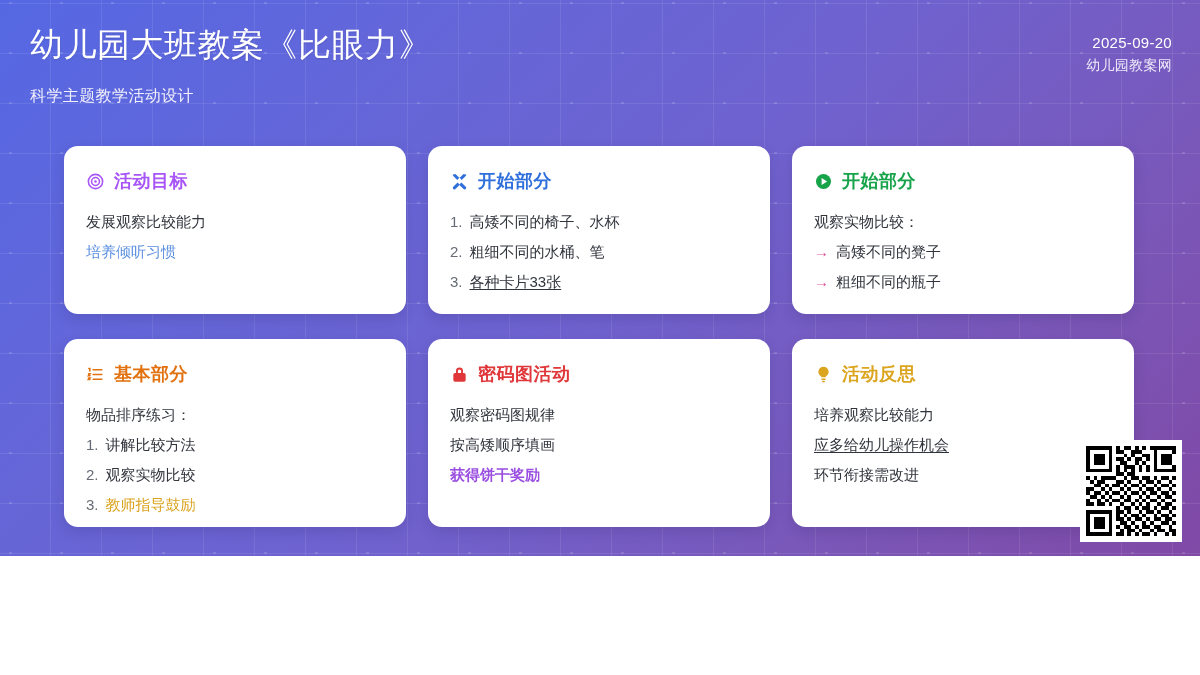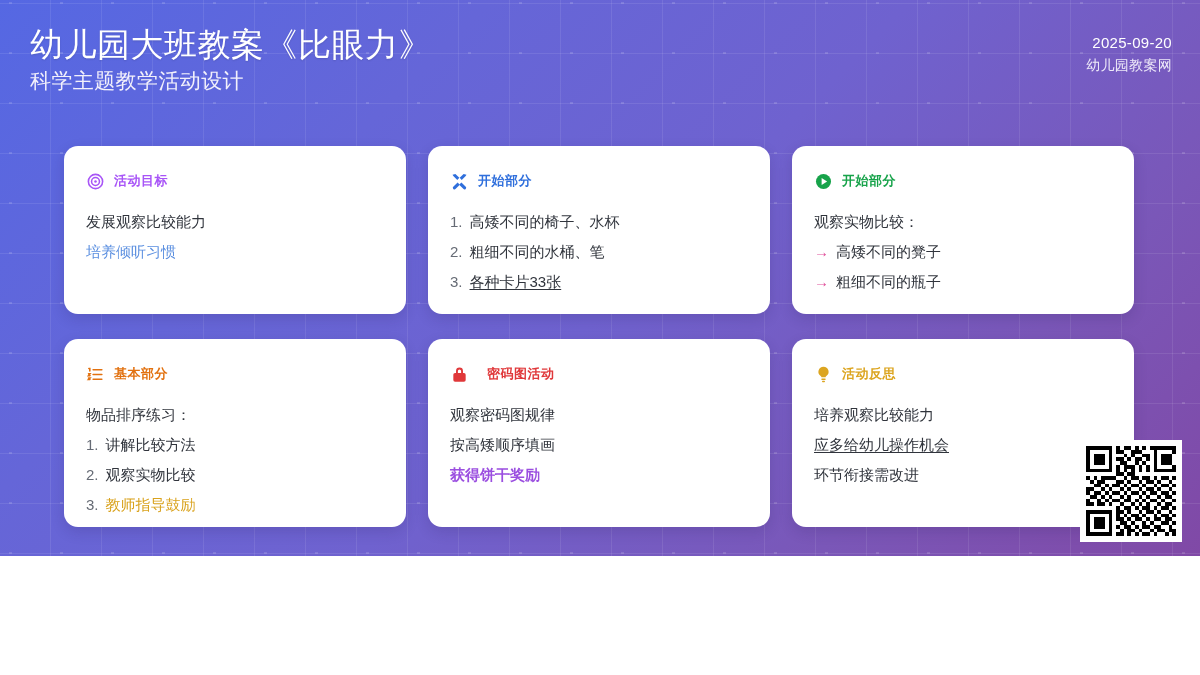--- a/index.html
+++ b/index.html
@@ -57,24 +57,24 @@
     color: #ffffff;
     font-size: 33px;
     line-height: 42px;
     font-weight: 400;
     letter-spacing: 0.5px;
     white-space: nowrap;
     text-shadow: 0 1px 2px rgba(0,0,0,0.12);
   }
   #sub-title {
     color: #f2f0fb;
-    font-size: 21px;
+    font-size: 16px;
     line-height: 30px;
     font-weight: 400;
-    margin-top: 0;
+    margin-top: 15px;
     letter-spacing: 0.4px;
     white-space: nowrap;
   }
   #meta-block {
     position: absolute;
     right: 28px;
     top: 32px;
     text-align: right;
   }
   #meta-date {
@@ -120,21 +120,21 @@
   .card-icon {
     width: 19px;
     height: 19px;
     flex: 0 0 19px;
     display: flex;
     align-items: center;
     justify-content: center;
   }
   .card-icon svg { display: block; }
   .card-title {
-    font-size: 13px;
+    font-size: 18px;
     font-weight: 700;
     line-height: 26px;
     letter-spacing: 0.5px;
     white-space: nowrap;
   }
   .card-body {
     font-size: 15px;
     line-height: 30px;
     color: #30343c;
   }
@@ -291,21 +291,21 @@
         </div>
       </div>
       <div class="card">
         <div class="card-head">
           <span class="card-icon">
             <svg xmlns="http://www.w3.org/2000/svg" viewBox="0 0 24 24" width="19" height="19" fill="#e0383a">
         <rect x="4.2" y="10" width="15.6" height="11" rx="2.2"></rect>
         <path d="M7.6 10V7.6a4.4 4.4 0 018.8 0V10h-2.4V7.6a2 2 0 10-4 0V10z"></path>
             </svg>
           </span>
-          <span class="card-title" style="color: rgb(224, 56, 58); margin-left: 9px;">密码图活动</span>
+          <span class="card-title" style="color: rgb(224, 56, 58);">密码图活动</span>
         </div>
         <div class="card-body">
           <div class="line"><span>观察密码图规律</span></div>
           <div class="line"><span>按高矮顺序填画</span></div>
           <div class="line"><span class="hl-purple">获得饼干奖励</span></div>
         </div>
       </div>
       <div class="card">
         <div class="card-head">
           <span class="card-icon">

